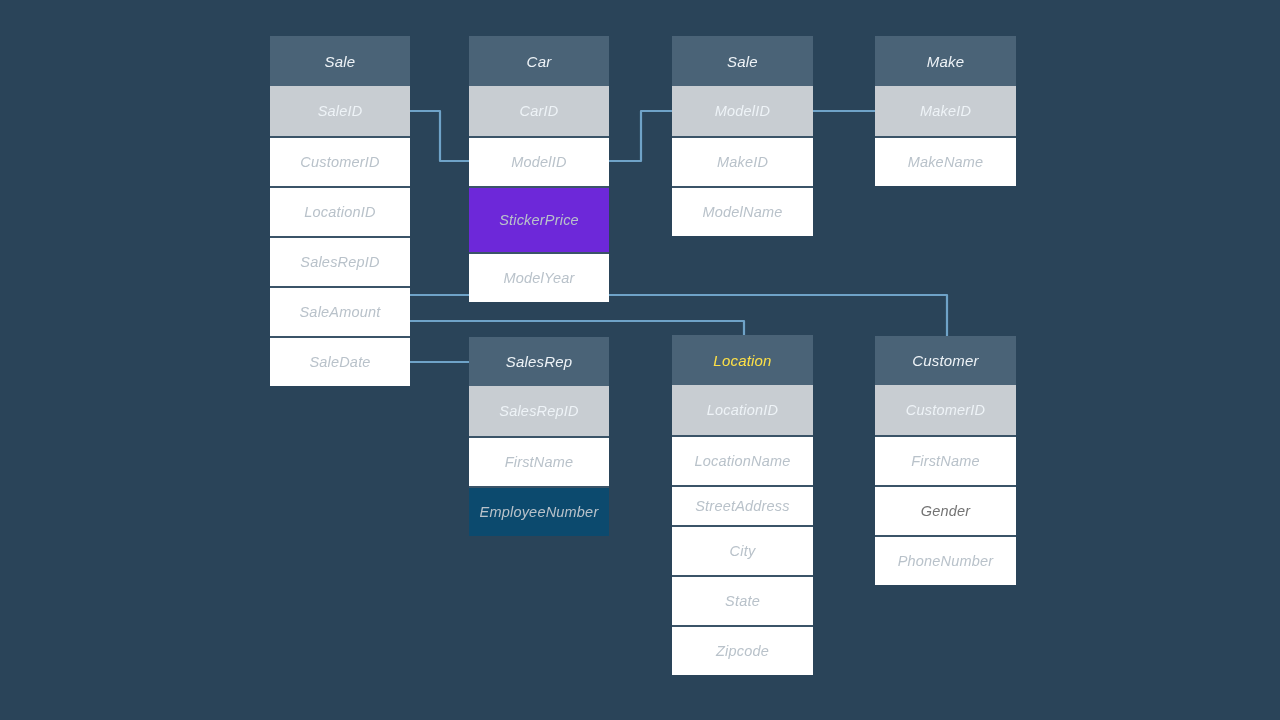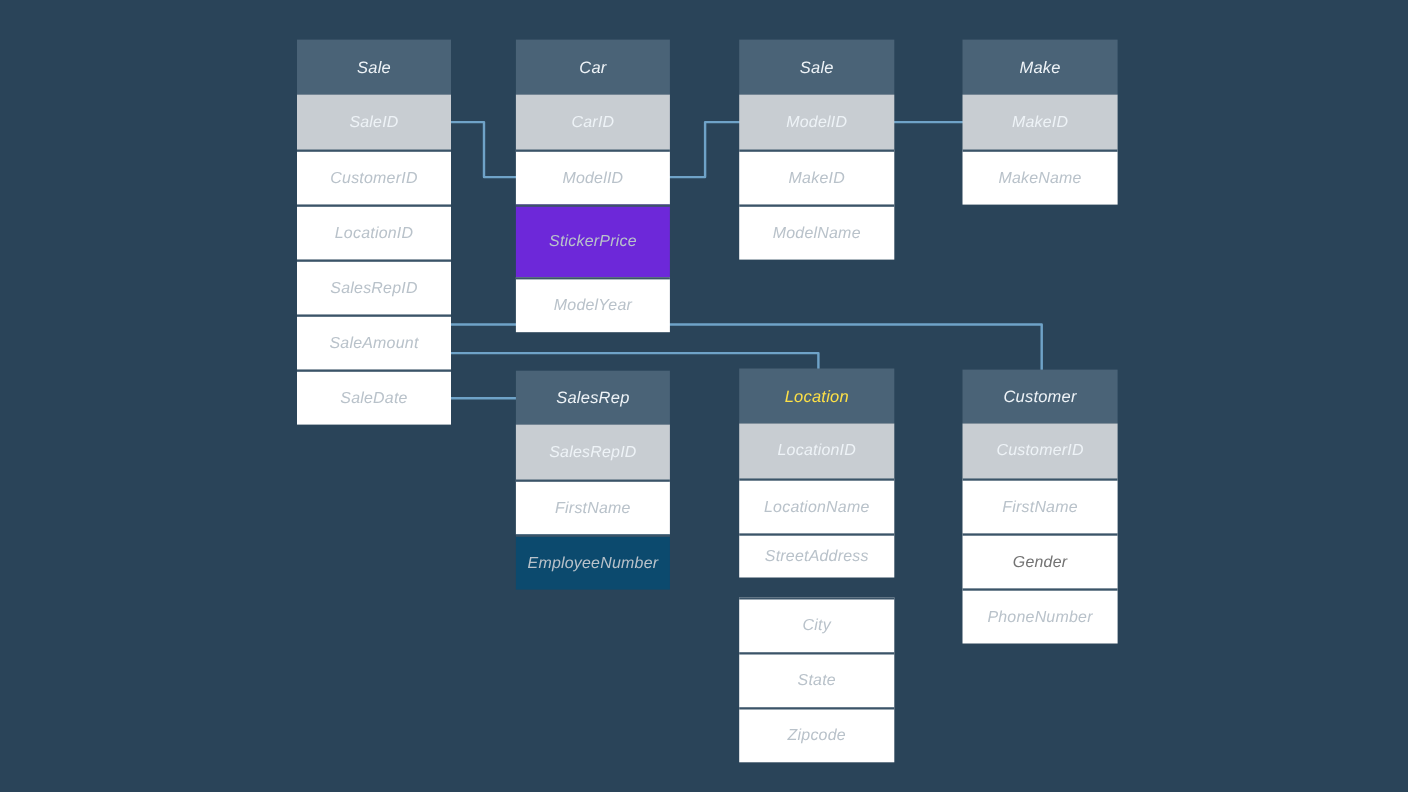--- a/index.html
+++ b/index.html
@@ -102,21 +102,21 @@
         <div class="entity-header" style="height: 49px; background: rgb(74, 99, 119); color: rgb(238, 243, 247);">SalesRep</div>
         <div class="entity-row pk" style="height: 50px; background: rgb(200, 205, 210); color: rgb(238, 243, 247);">SalesRepID</div>
         <div class="entity-row" style="height: 50px; background: rgb(255, 255, 255); color: rgb(185, 194, 202); border-top: 2px solid rgb(59, 84, 104);">FirstName</div>
         <div class="entity-row" style="height: 50px; background: #0c4a6e; color: rgb(185, 194, 202); border-top: 2px solid rgb(59, 84, 104);">EmployeeNumber</div>
       </div>
       <div class="entity-table" style="left: 672px; top: 335px; width: 141px;">
         <div class="entity-header" style="height: 50px; background: rgb(74, 99, 119); color: #fde047;">Location</div>
         <div class="entity-row pk" style="height: 50px; background: rgb(200, 205, 210); color: rgb(238, 243, 247);">LocationID</div>
         <div class="entity-row" style="height: 50px; background: rgb(255, 255, 255); color: rgb(185, 194, 202); border-top: 2px solid rgb(59, 84, 104);">LocationName</div>
         <div class="entity-row" style="height: 40px; background: rgb(255, 255, 255); color: rgb(185, 194, 202); border-top: 2px solid rgb(59, 84, 104);">StreetAddress</div>
-        <div class="entity-row" style="height: 50px; background: rgb(255, 255, 255); color: rgb(185, 194, 202); border-top: 2px solid rgb(59, 84, 104); margin-top: 18px;">City</div>
+        <div class="entity-row" style="height: 50px; background: rgb(255, 255, 255); color: rgb(185, 194, 202); border-top: 2px solid rgb(59, 84, 104);">City</div>
         <div class="entity-row" style="height: 50px; background: rgb(255, 255, 255); color: rgb(185, 194, 202); border-top: 2px solid rgb(59, 84, 104);">State</div>
         <div class="entity-row" style="height: 50px; background: rgb(255, 255, 255); color: rgb(185, 194, 202); border-top: 2px solid rgb(59, 84, 104);">Zipcode</div>
       </div>
       <div class="entity-table" style="left: 875px; top: 336px; width: 141px;">
         <div class="entity-header" style="height: 49px; background: rgb(74, 99, 119); color: rgb(238, 243, 247);">Customer</div>
         <div class="entity-row pk" style="height: 50px; background: rgb(200, 205, 210); color: rgb(238, 243, 247);">CustomerID</div>
         <div class="entity-row" style="height: 50px; background: rgb(255, 255, 255); color: rgb(185, 194, 202); border-top: 2px solid rgb(59, 84, 104);">FirstName</div>
         <div class="entity-row" style="height: 50px; background: rgb(255, 255, 255); color: #737373; border-top: 2px solid rgb(59, 84, 104);">Gender</div>
         <div class="entity-row" style="height: 50px; background: rgb(255, 255, 255); color: rgb(185, 194, 202); border-top: 2px solid rgb(59, 84, 104);">PhoneNumber</div>
       </div>

